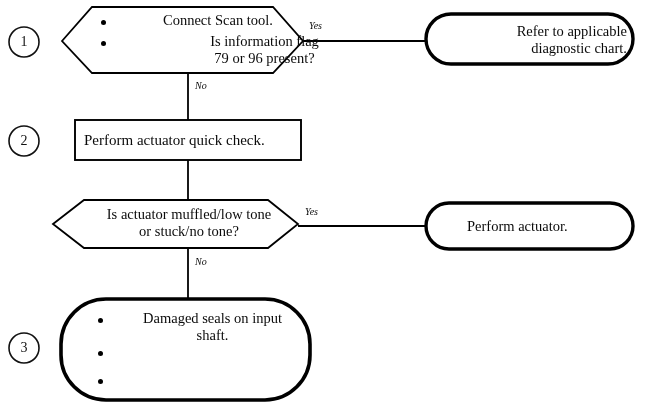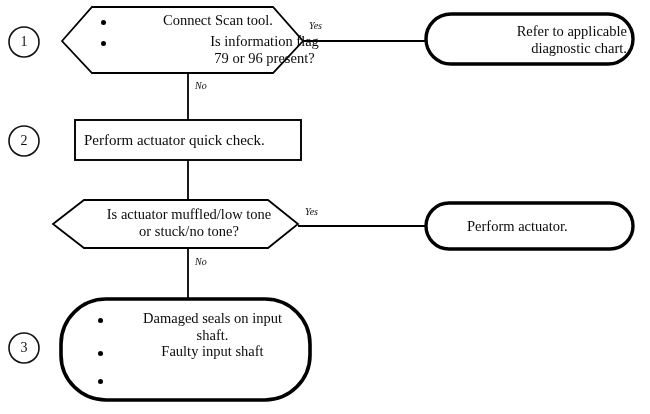--- a/index.html
+++ b/index.html
@@ -125,17 +125,16 @@
 
   <div class="txt pill-text" style="left:467px; top:218px; width:170px; text-align:left;">Perform actuator.</div>
 
   <div class="txt branch-label" style="left:195px; top:256px;">No</div>
 
   <span class="bul" style="left:98px; top:318px;"></span>
   <div class="txt hex-text" style="left:125px; top:310px; width:175px;">Damaged seals on input
 shaft.</div>
 
   <span class="bul" style="left:98px; top:351px;"></span>
-  <div class="txt hex-text" style="left:125px; top:343px; width:175px;">Faulty input shaft</div>
 
   <span class="bul" style="left:98px; top:379px;"></span>
 
 </div>
 
 </body></html>

